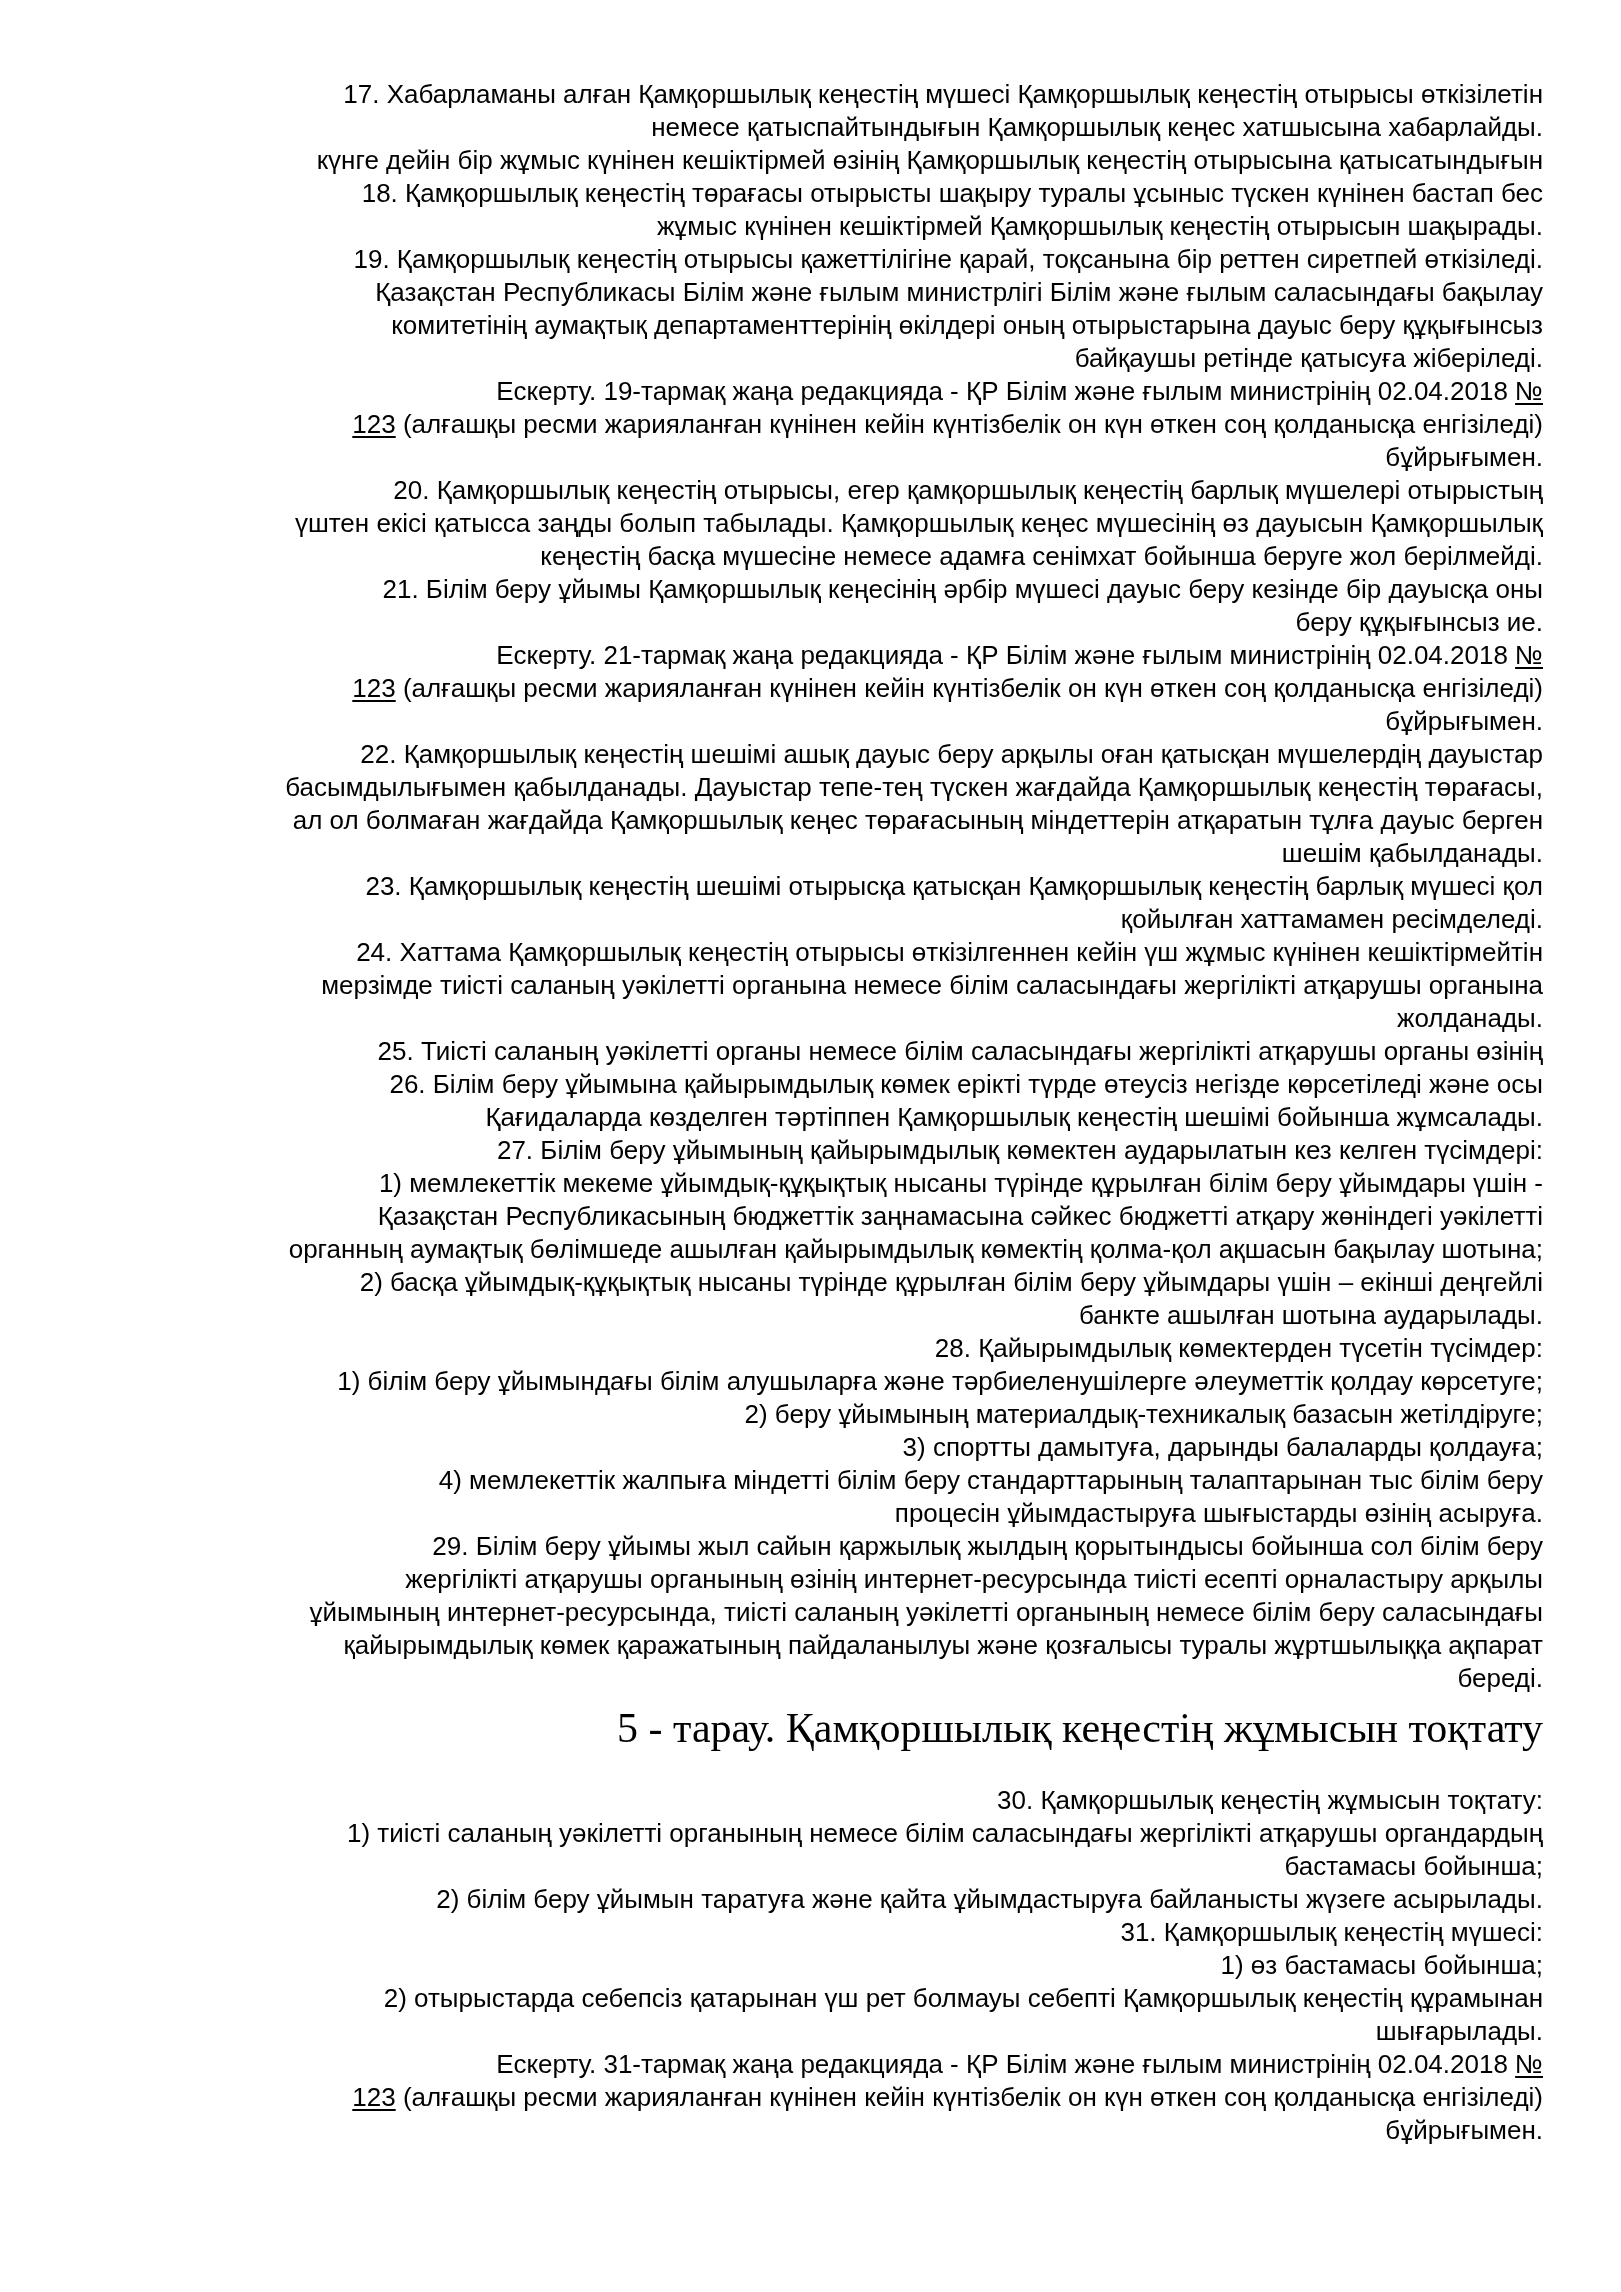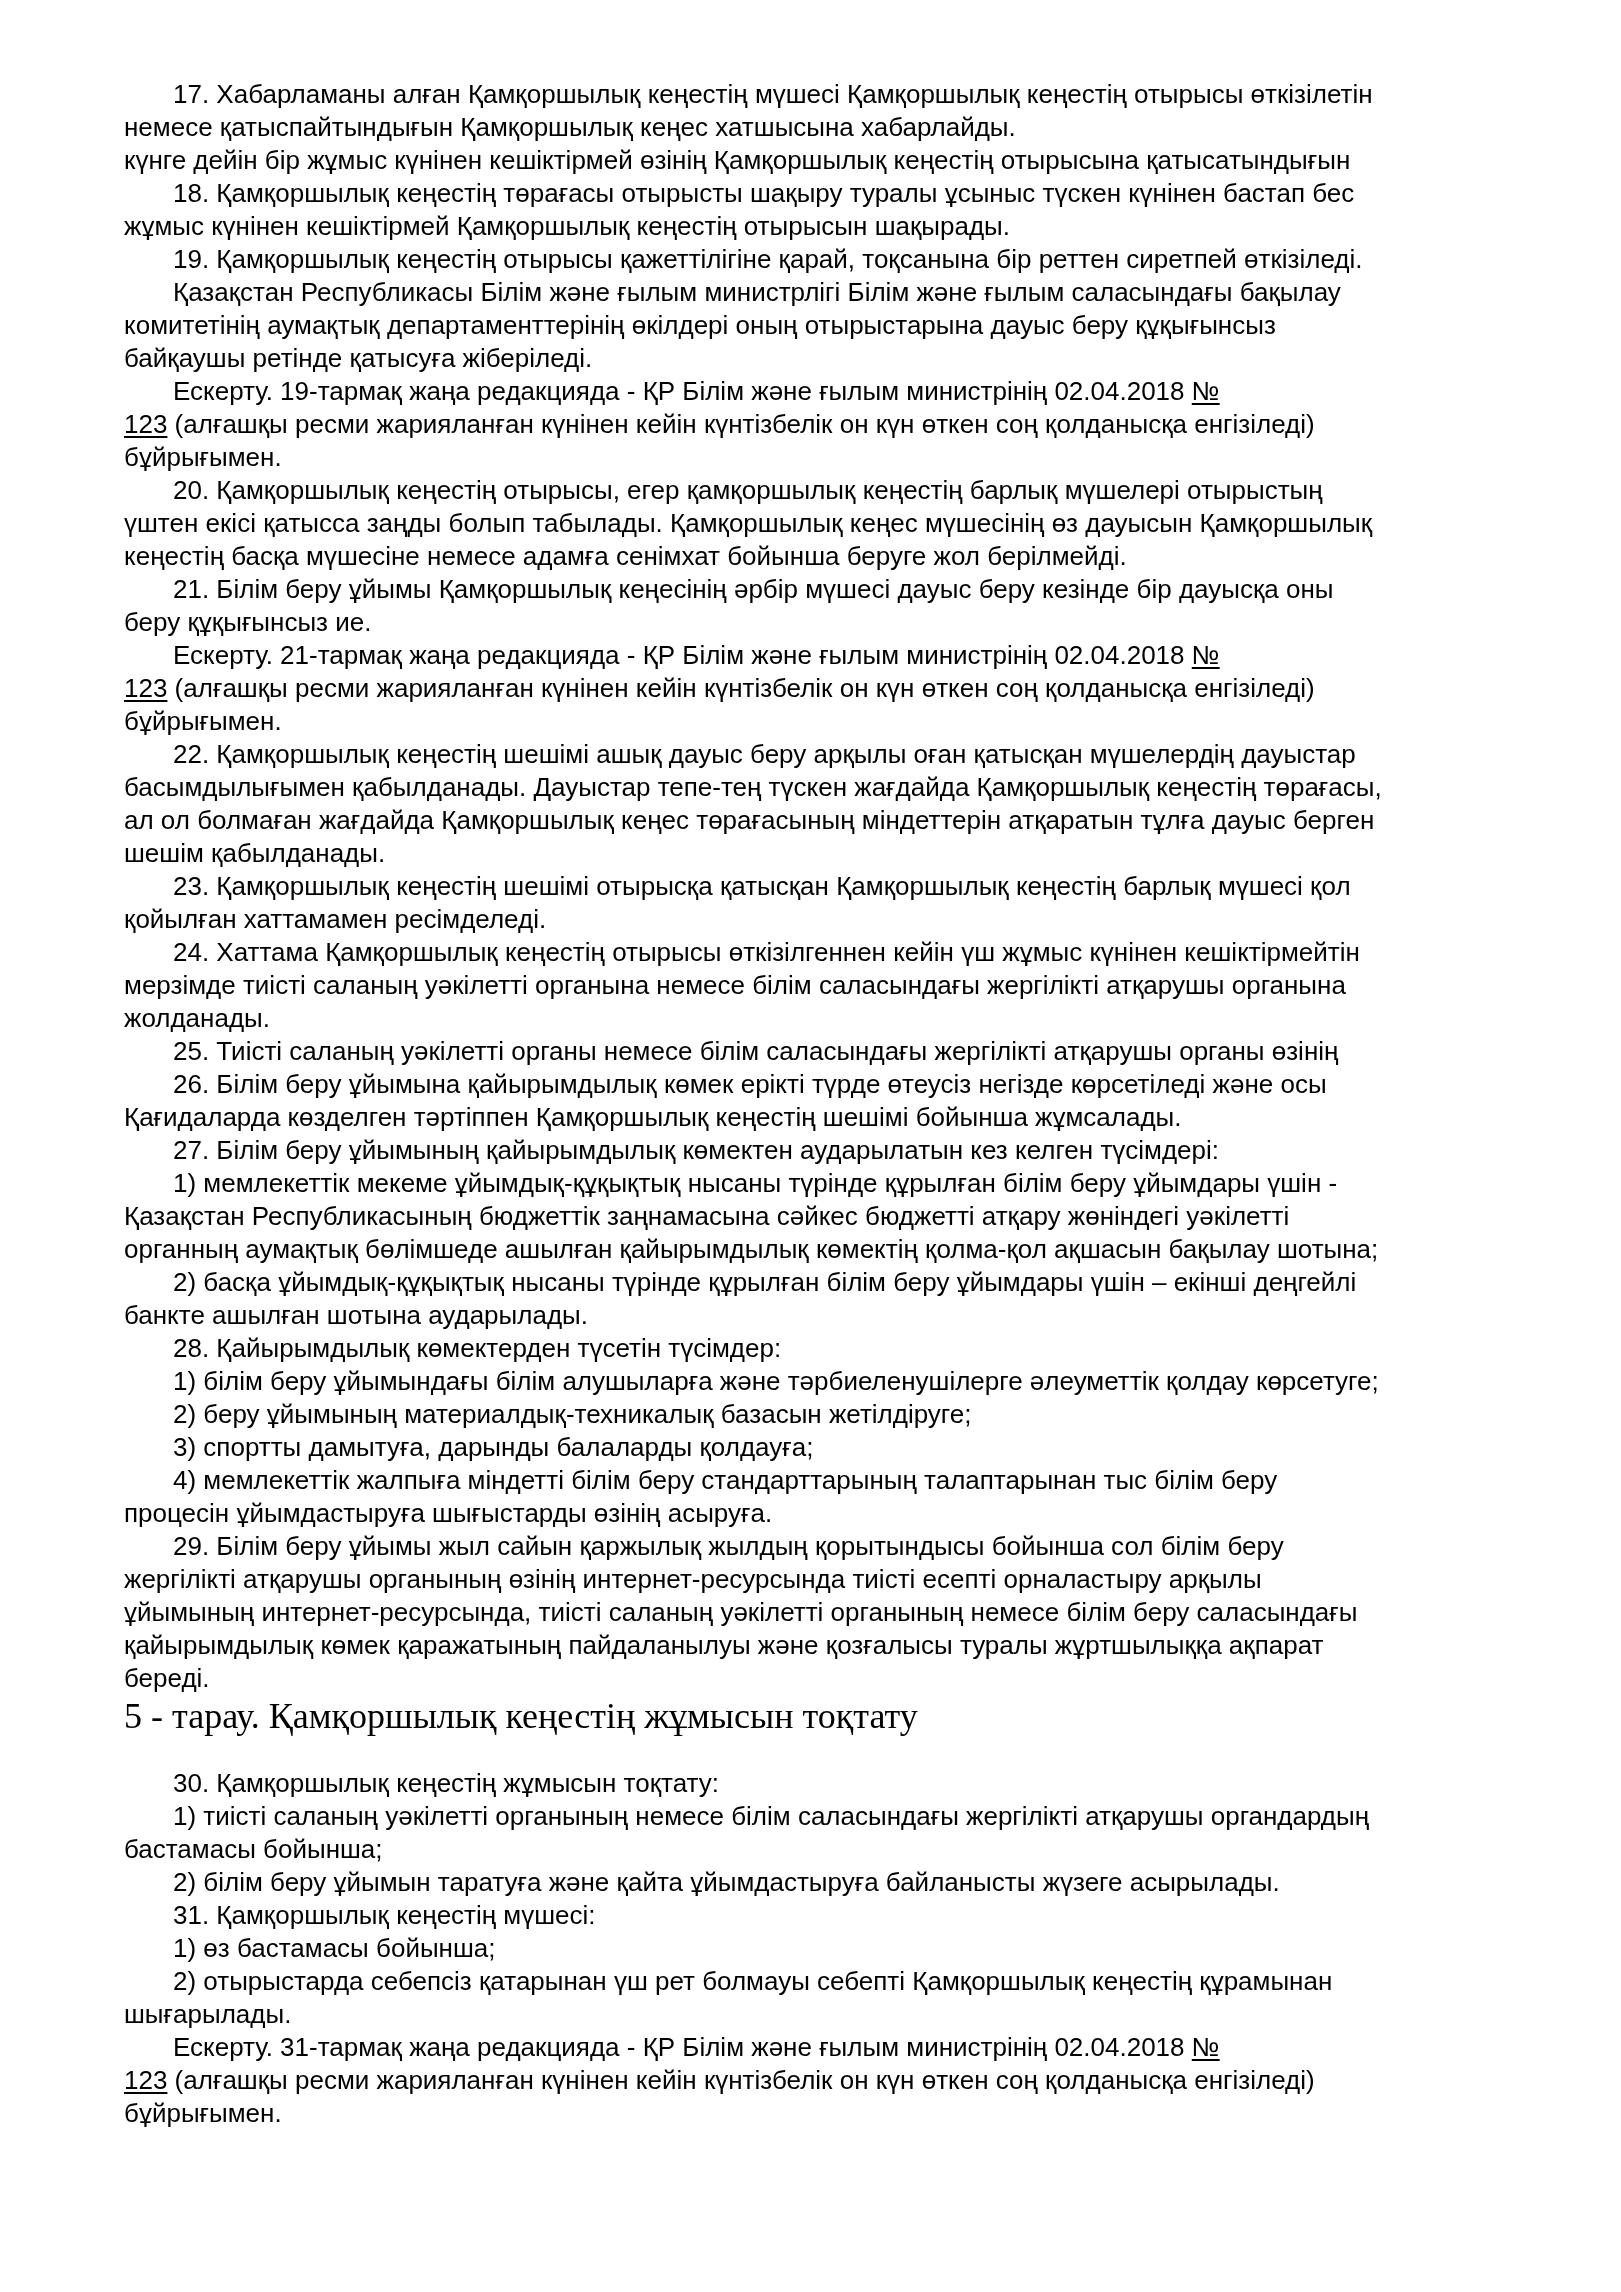--- a/index.html
+++ b/index.html
@@ -1,34 +1,34 @@
 <!DOCTYPE html>
 <html><head>
 <meta charset="utf-8">
 <style>
   html, body { margin: 0; padding: 0; background: #ffffff; }
   body { width: 1621px; height: 2293px; position: relative; overflow: hidden; }
   .page { position: absolute; left: 0; top: 0; width: 1621px; height: 2293px; background: #ffffff; }
-  .doc { position: absolute; left: 124px; top: 78px; width: 1411px; color: #000000; }
+  .doc { position: absolute; left: 132px; top: 78px; width: 1411px; color: #000000; text-align: right; }
   .block { margin: 0; padding: 0; }
   .line {
     font-family: "Liberation Sans", sans-serif;
     font-size: 26px;
     line-height: 33px;
     height: 33px;
     white-space: nowrap;
     color: #000000;
   }
   .line.indent { padding-left: 49px; }
   .heading {
     font-family: "Liberation Serif", serif;
-    font-size: 36px;
+    font-size: 42px;
     line-height: 41px;
     height: 41px;
-    margin-top: 1px;
+    margin-top: 13px;
     white-space: nowrap;
     color: #000000;
     font-weight: normal;
   }
   a.doc-link {
     color: #000000;
     text-decoration: underline;
     text-decoration-thickness: 2px;
     text-underline-offset: 2.9px;
     cursor: pointer;

